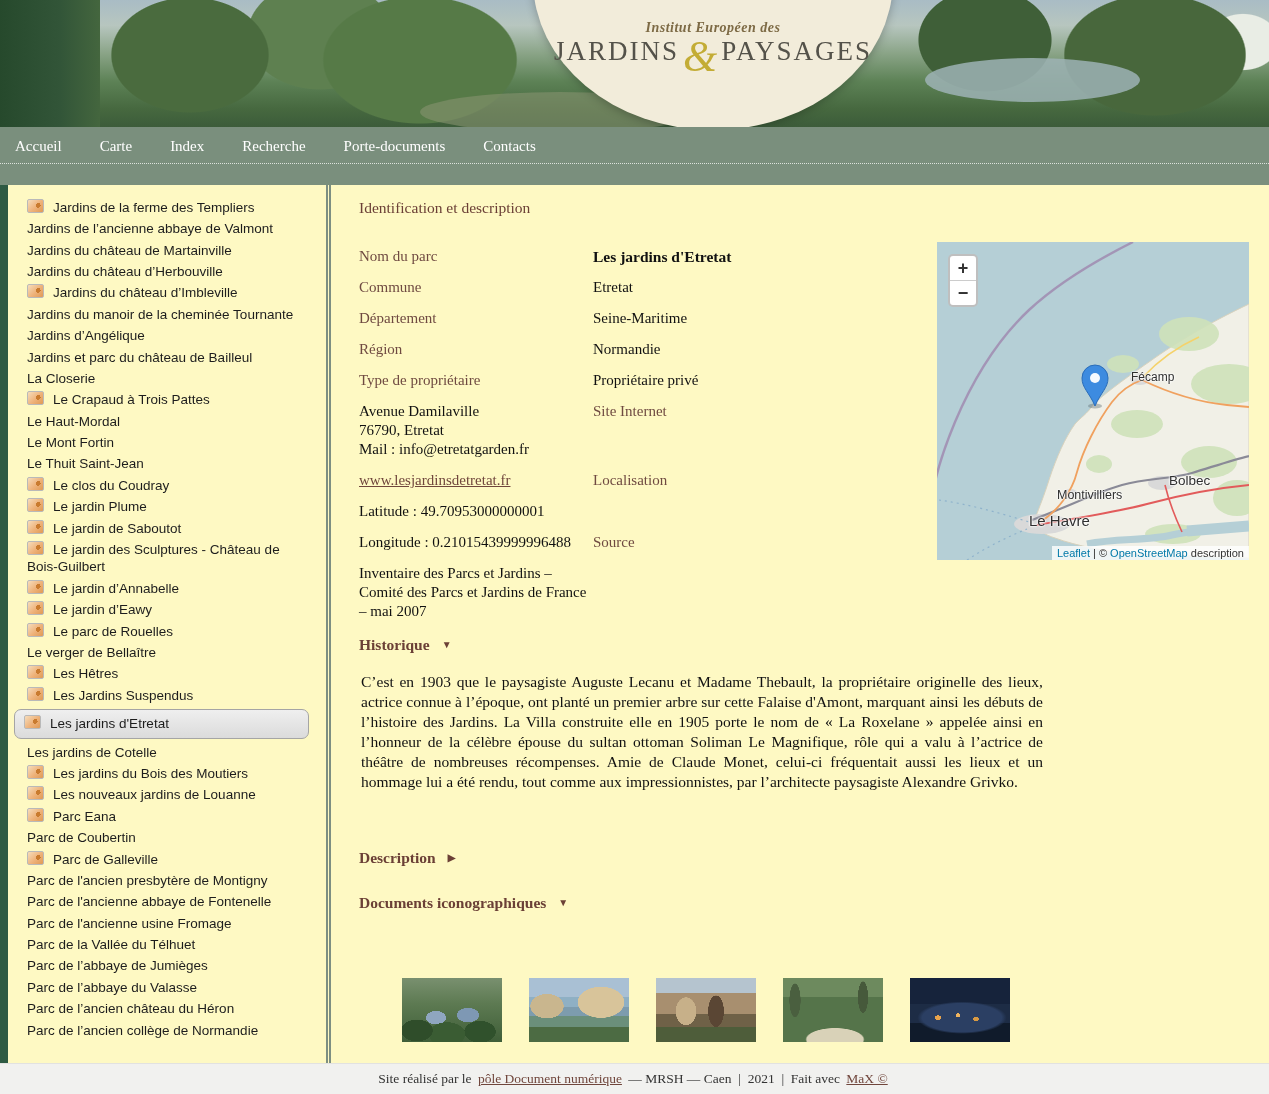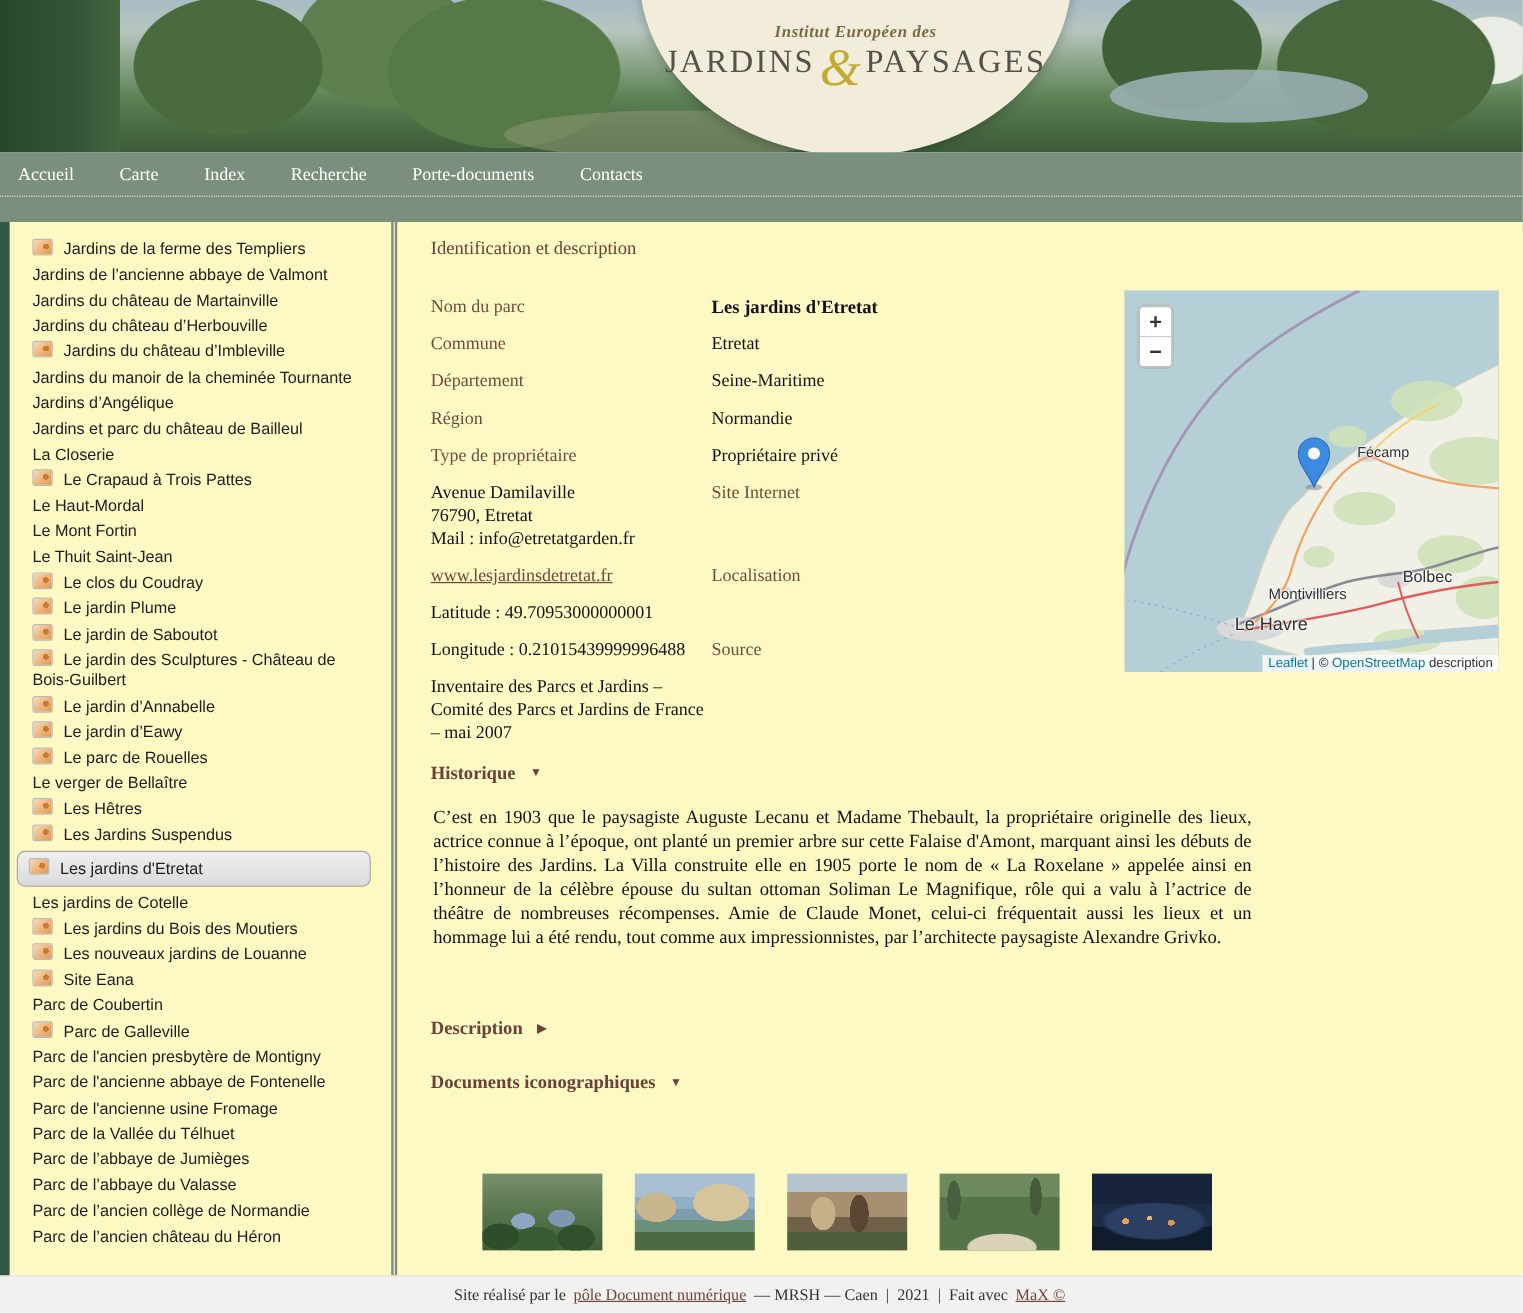--- a/index.html
+++ b/index.html
@@ -173,31 +173,31 @@
         <li><span class="doc-icon"></span><span>Le jardin d’Annabelle</span></li>
         <li><span class="doc-icon"></span><span>Le jardin d’Eawy</span></li>
         <li><span class="doc-icon"></span><span>Le parc de Rouelles</span></li>
         <li><span>Le verger de Bellaître</span></li>
         <li><span class="doc-icon"></span><span>Les Hêtres</span></li>
         <li><span class="doc-icon"></span><span>Les Jardins Suspendus</span></li>
         <li class="selected"><span class="doc-icon"></span><span>Les jardins d'Etretat</span></li>
         <li><span>Les jardins de Cotelle</span></li>
         <li><span class="doc-icon"></span><span>Les jardins du Bois des Moutiers</span></li>
         <li><span class="doc-icon"></span><span>Les nouveaux jardins de Louanne</span></li>
-        <li><span class="doc-icon"></span><span>Site Eana</span></li>
+        <li><span class="doc-icon"></span><span>Parc Eana</span></li>
         <li><span>Parc de Coubertin</span></li>
         <li><span class="doc-icon"></span><span>Parc de Galleville</span></li>
         <li><span>Parc de l'ancien presbytère de Montigny</span></li>
         <li><span>Parc de l'ancienne abbaye de Fontenelle</span></li>
         <li><span>Parc de l'ancienne usine Fromage</span></li>
         <li><span>Parc de la Vallée du Télhuet</span></li>
         <li><span>Parc de l’abbaye de Jumièges</span></li>
         <li><span>Parc de l’abbaye du Valasse</span></li>
+        <li><span>Parc de l’ancien château du Héron</span></li>
         <li><span>Parc de l’ancien collège de Normandie</span></li>
-        <li><span>Parc de l’ancien château du Héron</span></li>
       </ul>
   </div>
   <div class="left-accent"></div>
 
   <div class="main">
     <div class="section-title">Identification et description</div>
 
     <div class="fields">
         <div class="field-label">Nom du parc</div>
         <div class="field-value bold">

